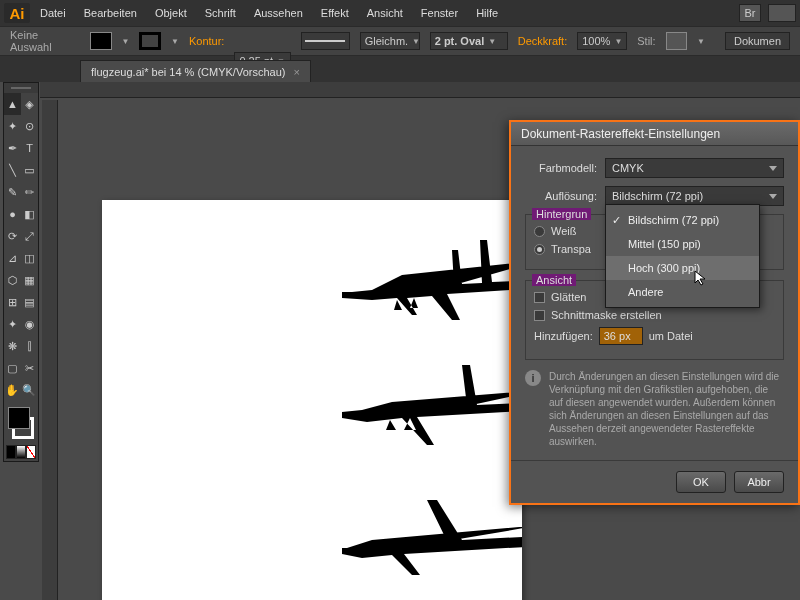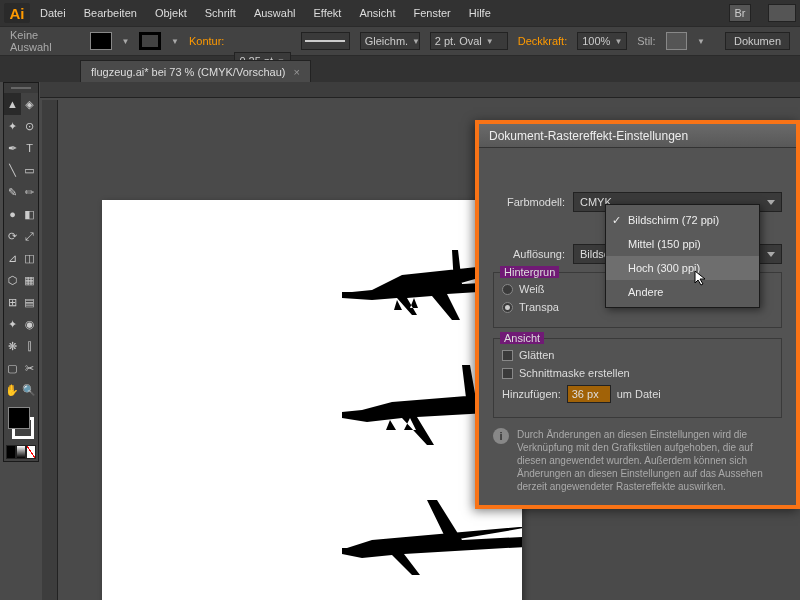--- a/index.html
+++ b/index.html
@@ -2,21 +2,21 @@
 <html><head>
 <meta charset="utf-8">
 <style>
 * { margin: 0; padding: 0; box-sizing: border-box; font-family: "Segoe UI", Tahoma, sans-serif; user-select: none; }
 body { width: 800px; height: 600px; background: #4a4a4a; overflow: hidden; position: relative; color: #ccc; font-size: 11px; }
 
 
 .top-menu { height: 26px; background: #323232; display: flex; align-items: center; padding: 0 4px; gap: 2px; }
 .ai-logo { width: 26px; height: 20px; background: #2a2a2a; color: #ff9a00; font-weight: bold; display: flex; align-items: center; justify-content: center; font-size: 15px; border-radius: 2px; }
 .menu-item { padding: 4px 8px; color: #ddd; cursor: pointer; }
-.menu-right { margin-left: auto; display: flex; gap: 17px; align-items: center; }
+.menu-right { margin-left: auto; display: flex; gap: 7px; align-items: center; }
 .menu-right-box { width: 22px; height: 18px; background: #555; border: 1px solid #222; }
 
 
 .control-bar { height: 30px; background: #424242; display: flex; align-items: center; padding: 0 10px; gap: 10px; border-top: 1px solid #2a2a2a; border-bottom: 1px solid #2a2a2a; }
 .ctrl-label { color: #aaa; }
 .ctrl-swatch { width: 22px; height: 18px; background: #000; border: 1px solid #888; }
 .ctrl-dropdown { height: 18px; background: #3a3a3a; border: 1px solid #222; display: flex; align-items: center; padding: 0 4px; gap: 4px; }
 .dd-arrow { font-size: 8px; color: #aaa; }
 .kontur-label { color: #ff9a00; }
 .stroke-preview { width: 50px; height: 18px; background: #3a3a3a; border: 1px solid #222; display:flex; align-items:center; justify-content:center; }
@@ -43,24 +43,24 @@
 .cm { flex:1; border:1px solid #222; }
 
 
 .canvas-area { position: absolute; left: 42px; top: 100px; right: 0; bottom: 0; background: #4a4a4a; }
 .ruler-v { position:absolute; left:0; top:0; width:16px; height:100%; background:#3d3d3d; border-right:1px solid #222; }
 .artboard { position: absolute; left: 60px; top: 100px; width: 420px; height: 500px; background: #fff; box-shadow: 2px 2px 6px rgba(0,0,0,0.4); overflow: hidden; }
 .plane { position:absolute; right:-20px; }
 .plane svg { display:block; }
 
 
-.dialog { position: absolute; right: 0; top: 120px; width: 325px; background: #535353; border: 4px solid #f97316; box-shadow: -2px 2px 10px rgba(0,0,0,0.5); }
+.dialog { position: absolute; right: 0; top: 120px; width: 291px; background: #535353; border: 2px solid #f97316; box-shadow: -2px 2px 10px rgba(0,0,0,0.5); }
 .dialog-title { height: 24px; background: linear-gradient(#6a6a6a,#585858); display:flex; align-items:center; padding: 0 10px; color:#eee; font-size:12px; border-bottom:1px solid #333; }
 .dialog-body { padding: 12px 14px; }
-.dlg-row { display:flex; align-items:center; margin-bottom:8px; gap:8px;margin-top:32px; }
+.dlg-row { display:flex; align-items:center; margin-bottom:8px; gap:8px; }
 .dlg-row label { color:#ddd; text-align:right; flex-shrink:0; }
 .dlg-select { flex:1; height:20px; background:#3a3a3a; border:1px solid #222; display:flex; align-items:center; padding:8px 6px; justify-content:space-between; color:#ddd; }
 .sel-tri { width:0;height:0;border-left:4px solid transparent;border-right:4px solid transparent;border-top:5px solid #aaa; }
 .group-box { border:1px solid #3a3a3a; padding:10px 8px 8px; margin-bottom:10px; position:relative; }
 .group-title { position:absolute; top:-7px; left:6px; background:#701a75; padding:0 4px; color:#ddd; }
 .radio-row, .check-row { display:flex; align-items:center; gap:6px; margin-bottom:6px; color:#ddd; }
 .radio { width:11px; height:11px; border-radius:50%; border:1px solid #888; background:#3a3a3a; display:flex;align-items:center;justify-content:center; }
 .radio.checked::after { content:""; width:5px; height:5px; border-radius:50%; background:#ccc; }
 .check { width:11px; height:11px; border:1px solid #888; background:#3a3a3a; }
 .num-input { width:44px; height:18px; background:#a16207; border:1px solid #222; color:#ddd; padding:0 4px; display:flex;align-items:center; }
@@ -79,21 +79,21 @@
 </style>
 </head>
 <body>
 
 <div class="top-menu">
   <div class="ai-logo">Ai</div>
   <div class="menu-item">Datei</div>
   <div class="menu-item">Bearbeiten</div>
   <div class="menu-item">Objekt</div>
   <div class="menu-item">Schrift</div>
-  <div class="menu-item">Auswahl</div>
+  <div class="menu-item">Aussehen</div>
   <div class="menu-item">Effekt</div>
   <div class="menu-item">Ansicht</div>
   <div class="menu-item">Fenster</div>
   <div class="menu-item">Hilfe</div>
   <div class="menu-right">
     <div class="menu-right-box" style="display:flex;align-items:center;justify-content:center;color:#ccc;">Br</div>
     <div class="menu-right-box" style="width:28px;"></div>
   </div>
 </div>
 
@@ -108,39 +108,39 @@
       <span>0,25 pt</span>
       <span class="dd-arrow">▼</span>
     </div>
   <div class="stroke-preview">
       <div class="stroke-line"></div>
     </div>
   <div class="ctrl-dropdown" style="width:60px;">
       <span>Gleichm.</span>
       <span class="dd-arrow">▼</span>
     </div>
-  <div class="ctrl-dropdown" style="width:80px;">
+  <div class="ctrl-dropdown" style="width:80px;font-weight:bold;">
       <span>2 pt. Oval</span>
       <span class="dd-arrow">▼</span>
     </div>
   <span class="kontur-label">Deckkraft:</span>
   <div class="ctrl-dropdown" style="width:50px;">
       <span>100%</span>
       <span class="dd-arrow">▼</span>
     </div>
   <span class="ctrl-label">Stil:</span>
   <div class="ctrl-swatch" style="background:#555;"></div>
   <span class="dd-arrow">▼</span>
   <div style="flex:1"></div>
   <div class="end-btn">Dokumen</div>
 </div>
 
 <div class="tab-bar">
   <div class="doc-tab">
-    <span>flugzeug.ai* bei 73 % (CMYK/Vorschau)</span>
+    <span>flugzeug.ai* bei 14 % (CMYK/Vorschau)</span>
     <span class="tab-close">×</span>
   </div>
 </div>
 <div class="ruler-h"></div>
 
 <div class="tools-panel">
   <div class="tools-grip"></div>
   <div class="tool-row">
       <div class="tool-btn sel">▲</div>
       <div class="tool-btn">◈</div>
@@ -274,20 +274,24 @@
         <span>Hinzufügen:</span>
         <div class="num-input">36 px</div>
         <span>um Datei</span>
       </div>
     </div>
     <div class="info-row">
       <div class="info-icon">i</div>
       <div class="info-text">Durch Änderungen an diesen Einstellungen wird die Verknüpfung mit den Grafikstilen aufgehoben, die auf diesen angewendet wurden. Außerdem können sich Änderungen an diesen Einstellungen auf das Aussehen derzeit angewendeter Rastereffekte auswirken.</div>
     </div>
   </div>
+  <div class="dlg-buttons">
+    <div class="btn">OK</div>
+    <div class="btn">Abbr</div>
+  </div>
 </div>
 
 <div class="dd-popup">
   <div class="dd-item checked">Bildschirm (72 ppi)</div>
   <div class="dd-item">Mittel (150 ppi)</div>
   <div class="dd-item hover">Hoch (300 ppi)</div>
   <div class="dd-item">Andere</div>
 </div>
 
 <div class="cursor">

